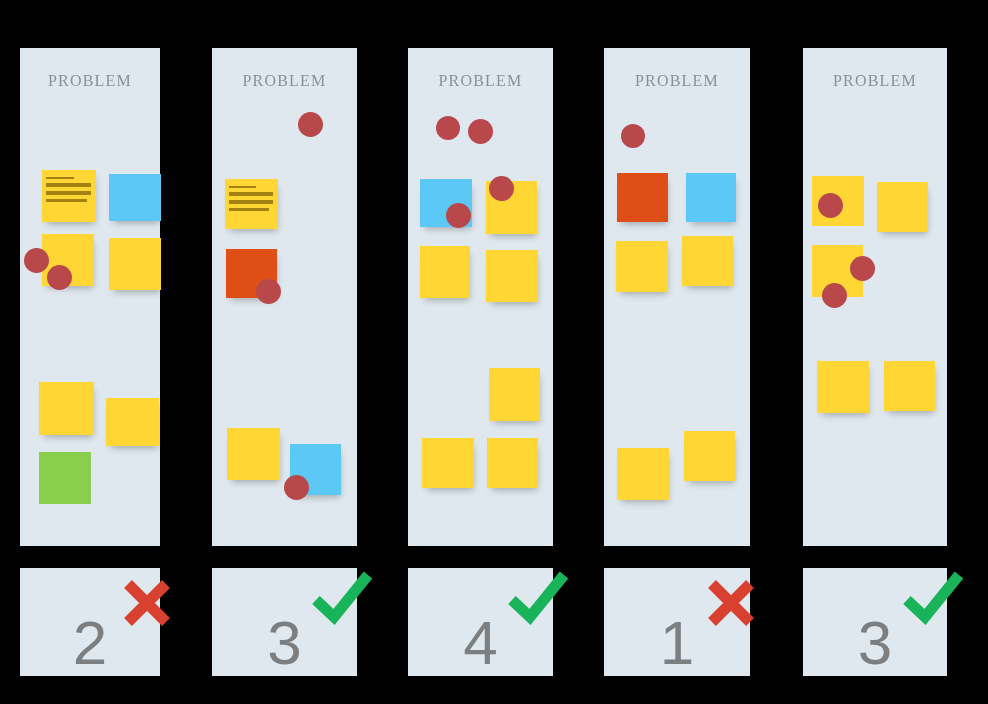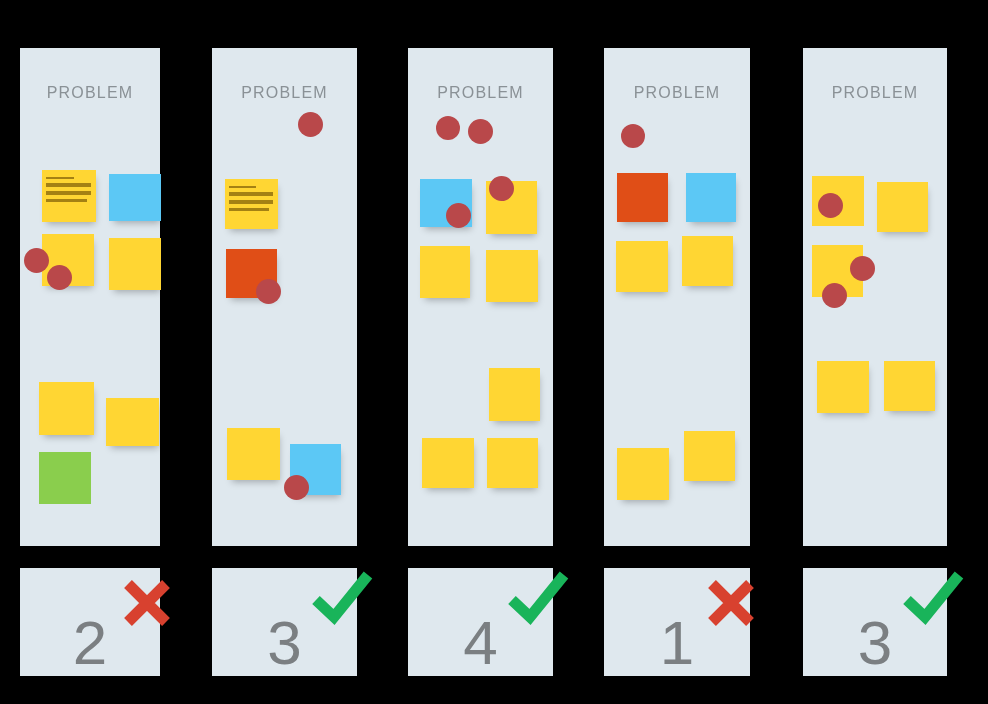--- a/index.html
+++ b/index.html
@@ -9,26 +9,26 @@
   }
   #board{position:absolute;inset:0;}
 
   .column{
     position:absolute;
     background:#dfe8ee;
   }
   .col-title{
     position:absolute;
     left:0;right:0;
-    top:36px;
+    top:24px;
     text-align:center;
     font-size:16px;
     letter-spacing:1.2px;
     color:#8a9196;
-    font-family:Liberation Sans, sans-serif;
+    font-family:Liberation Serif, serif;
     user-select:none;
   }
 
   .note{
     position:absolute;
     box-shadow:2px 5px 7px -3px rgba(0,0,0,0.28);
   }
   .note.yellow{background:#ffd633;}
   .note.blue{background:#5cc8f5;}
   .note.orange{background:#e04e17;}

